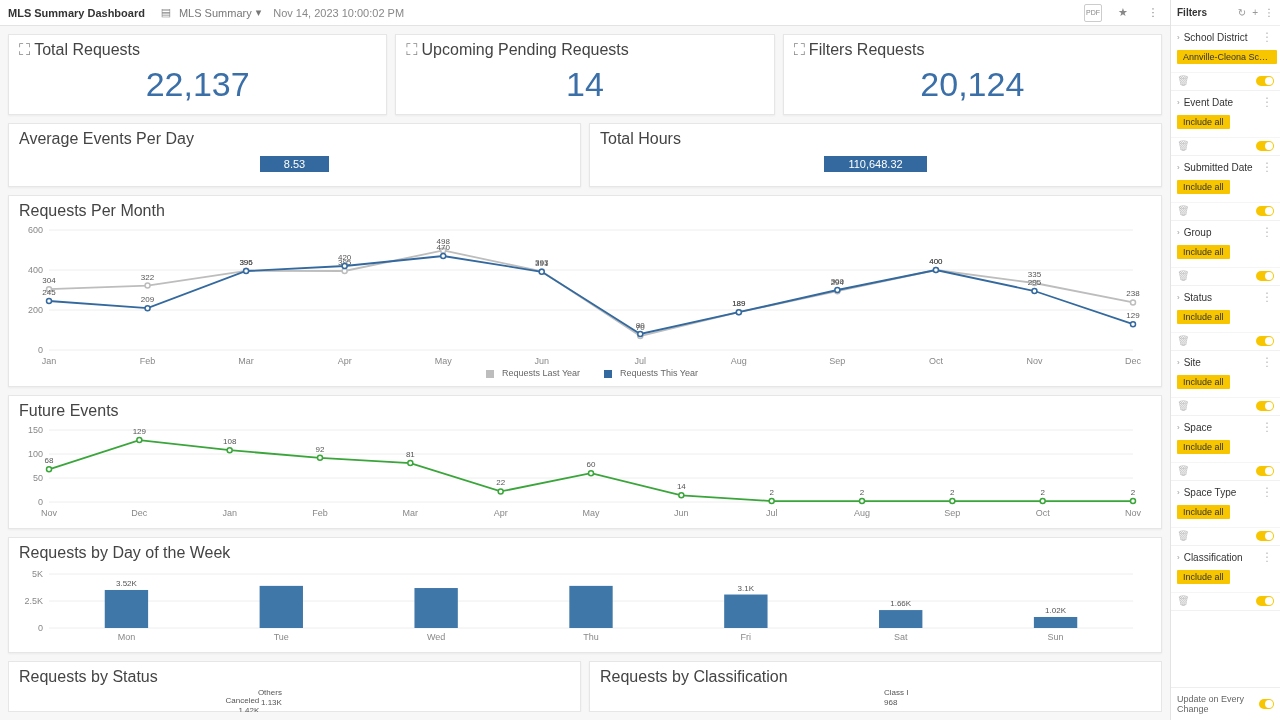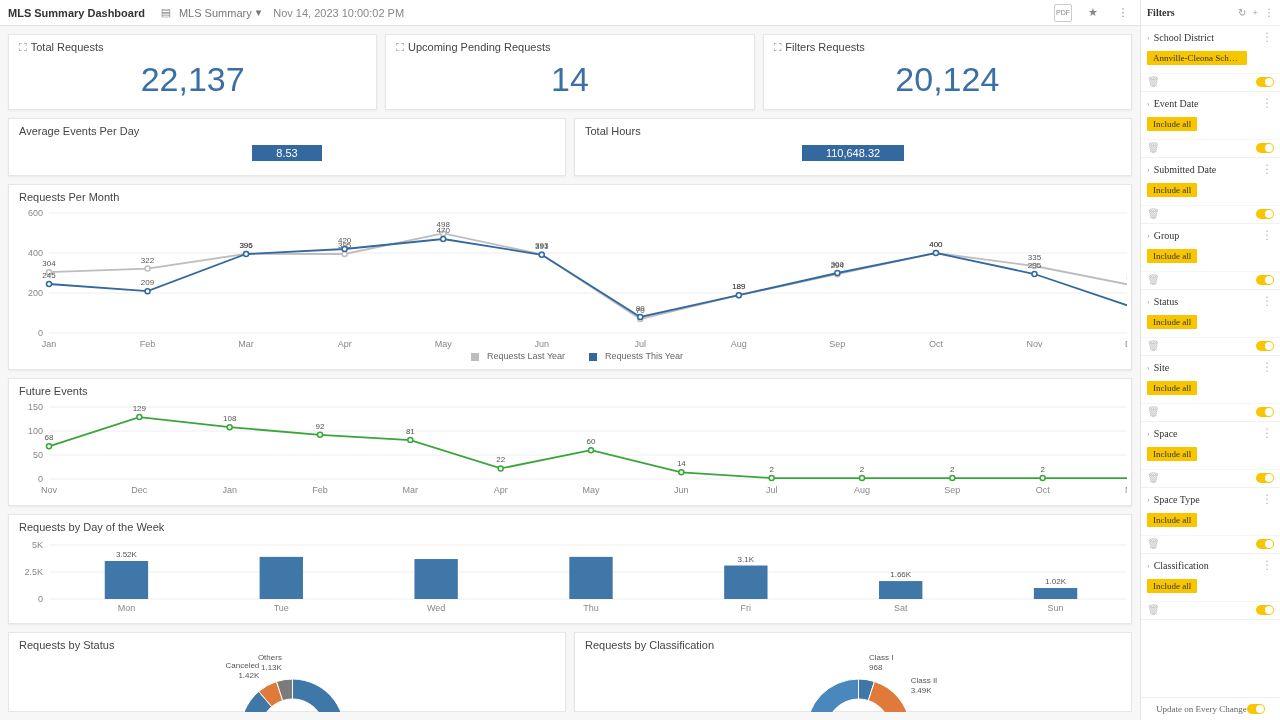--- a/index.html
+++ b/index.html
@@ -10,35 +10,35 @@
   .topbar .title { font-weight: 600; font-size: 11px; }
   .topbar .dd { color: #777; display: flex; align-items: center; gap: 4px; cursor: pointer; }
   .topbar .ts { color: #888; }
   .topbar .spacer { flex: 1; }
   .topbar .icon { width: 18px; height: 18px; display: inline-flex; align-items: center; justify-content: center; color: #888; }
   .bookmark { color: #f7c600; }
   .body { flex: 1; padding: 8px; overflow: hidden; display: flex; flex-direction: column; gap: 8px; }
   .row { display: flex; gap: 8px; }
   .card { background: #fff; border: 1px solid #e6e6e6; box-shadow: 0 1px 2px rgba(0,0,0,.05); position: relative; }
   .card-tl { flex: 1; padding: 6px 10px 10px 10px; }
-  .card-title { font-size: 11px; color: #444; }
+  .card-title { font-size: 16px; color: #444; }
   .card-title .ci { color: #888; margin-right: 4px; }
   .kpi { font-size: 34px; font-weight: 400; color: #3b6fa8; text-align: center; margin-top: 6px; }
   .pillcard { flex: 1; padding: 6px 10px 14px 10px; }
   .pill { background: #33699e; color: #fff; font-size: 11px; padding: 2px 24px; display: inline-block; margin-top: 8px; }
   .pillwrap { text-align: center; }
   .chartcard { padding: 6px 4px 8px 10px; }
   svg { display: block; width: 100%; }
   .axis { font-size: 9px; fill: #888; }
   .gridline { stroke: #eee; }
   .legend { text-align: center; font-size: 9px; color: #666; }
   .legend span { margin: 0 8px; }
   .sq { display: inline-block; width: 8px; height: 8px; vertical-align: middle; margin-right: 4px; }
   
-  .filters { width: 140px; background: #fff; border-left: 1px solid #e3e3e3; display: flex; flex-direction: column; font-size: 10px; overflow-y: auto; font-family: Liberation Serif, serif; }
+  .filters { width: 110px; background: #fff; border-left: 1px solid #e3e3e3; display: flex; flex-direction: column; font-size: 10px; overflow-y: auto; }
   .filters-header { height: 26px; border-bottom: 1px solid #eee; display: flex; align-items: center; padding: 0 6px; gap: 6px; }
   .filters-header .ftitle { font-weight: 600; flex: 1; }
   .fsection { border-bottom: 1px solid #f1f1f1; }
   .fheader { padding: 4px 6px; display: flex; align-items: center; gap: 4px; cursor: pointer; }
   .fheader .chev { color: #999; font-size: 8px; }
   .fheader .more { color: #bbb; margin-left: auto; letter-spacing: 1px; font-size: 12px; }
   .fbody { padding: 0 6px 4px 6px; }
   .chip { background: #f7c600; color: #333; padding: 2px 6px; font-size: 9px; border-radius: 1px; display: inline-block; margin: 2px 0; white-space: nowrap; overflow: hidden; text-overflow: ellipsis; max-width: 100px; }
   .frow { display: flex; align-items: center; padding: 2px 6px 4px 6px; justify-content: space-between; border-top: 1px solid #f5f5f5; }
   .trash { color: #bbb; font-size: 10px; cursor: pointer; }

